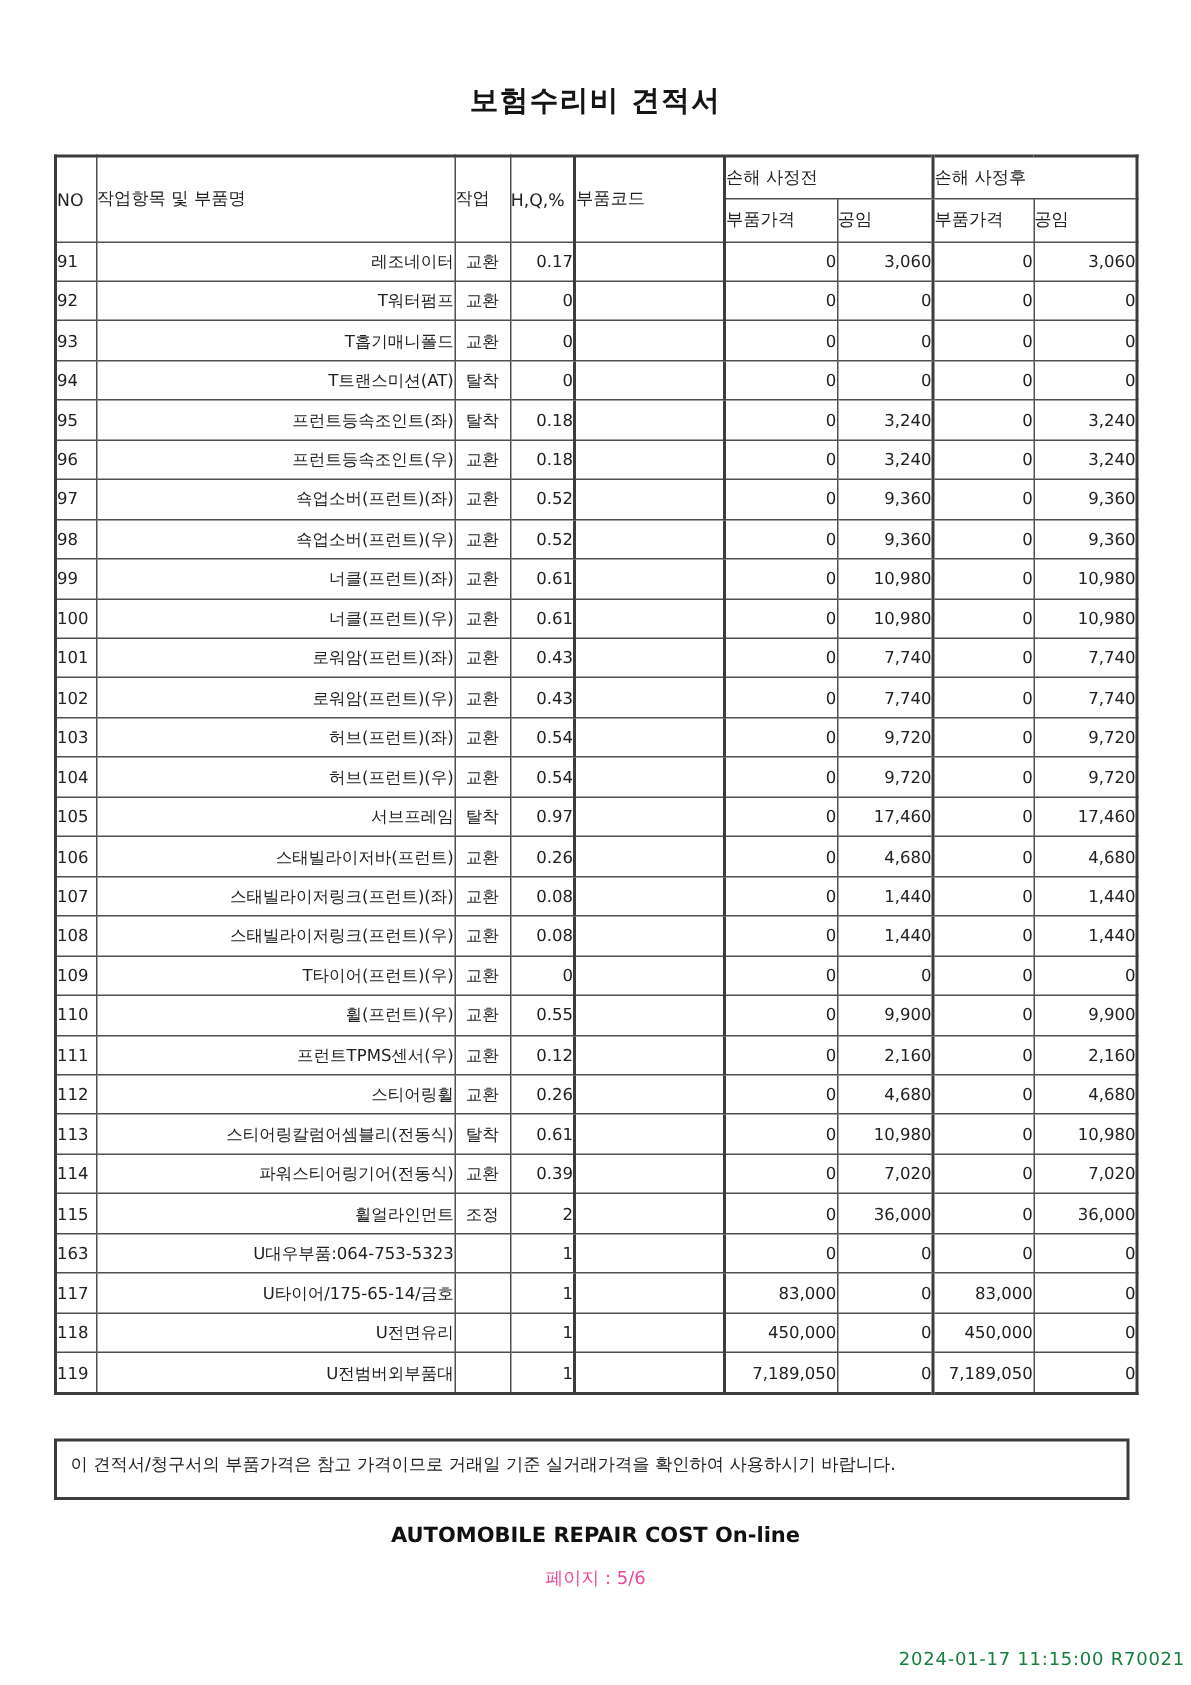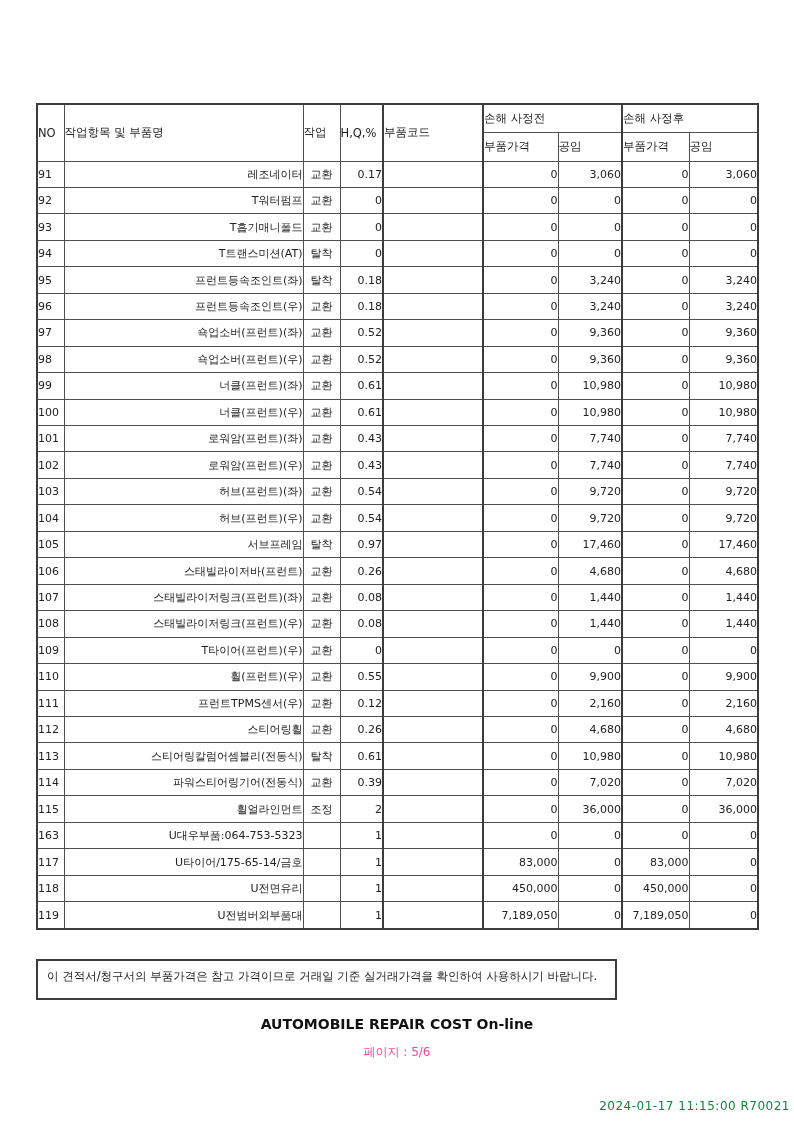--- a/index.html
+++ b/index.html
@@ -49,21 +49,21 @@
   td.no   { text-align:left; }
   td.name { text-align:right; padding-left:8px; }
   td.name .marker { display:inline-block; width:14px; }
   td.work { text-align:center; }
   td.hq   { text-align:right; padding-right:7px; }
   td.code { }
   td.num  { text-align:right; padding-right:5px; }
 
   .notice-box {
     position:absolute; left:36px; top:959px;
-    width:581px; height:41px;
+    width:717px; height:41px;
     border:2px solid #3c3c3c;
     box-sizing:border-box;
   }
   .notice-text {
     font-size:11.5px; color:#222;
     padding:8px 0 0 9px;
     white-space:nowrap;
   }
 
   .brand-line {
@@ -77,20 +77,21 @@
   .watermark {
     position:absolute; top:1099px; right:4px;
     font-size:12px; color:#15803d; letter-spacing:0.5px;
   }
 </style>
 </head>
 <body>
 
 <div class="page">
 
+  <div class="doc-title">보험수리비 견적서</div>
 
   <table class="est">
     <colgroup>
       <col class="c-no">
         <col class="c-name">
         <col class="c-work">
         <col class="c-hq">
       <col class="c-code">
         <col class="c-bp">
         <col class="c-bl">

